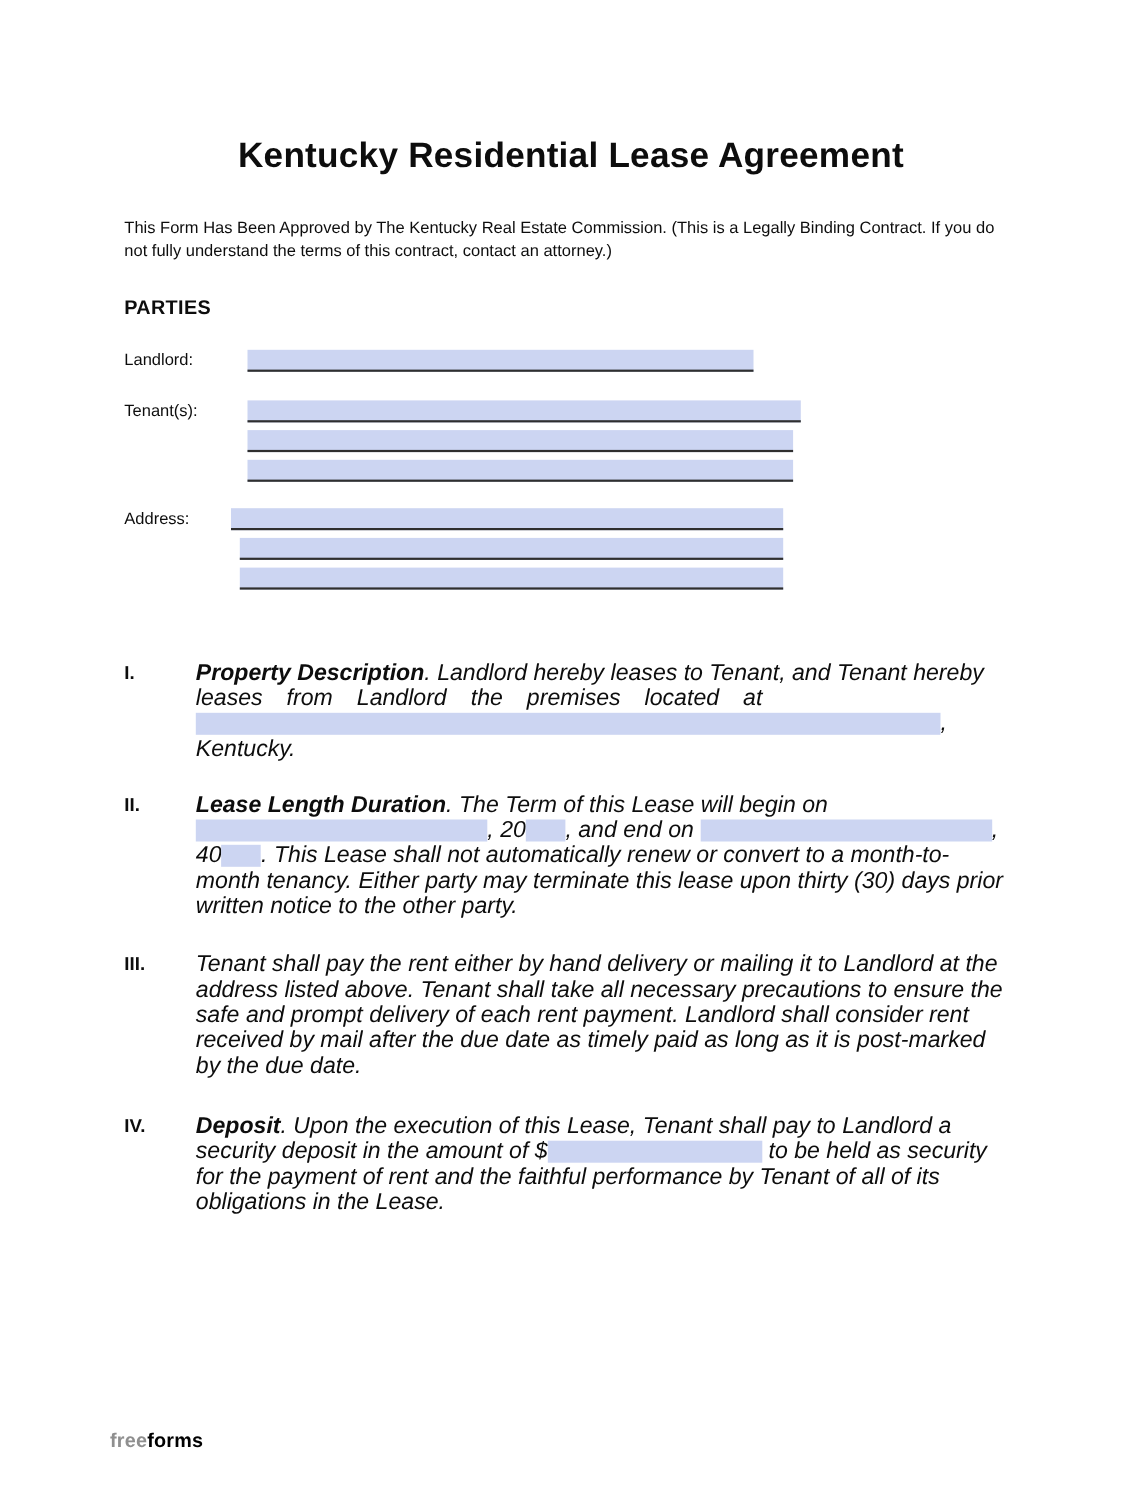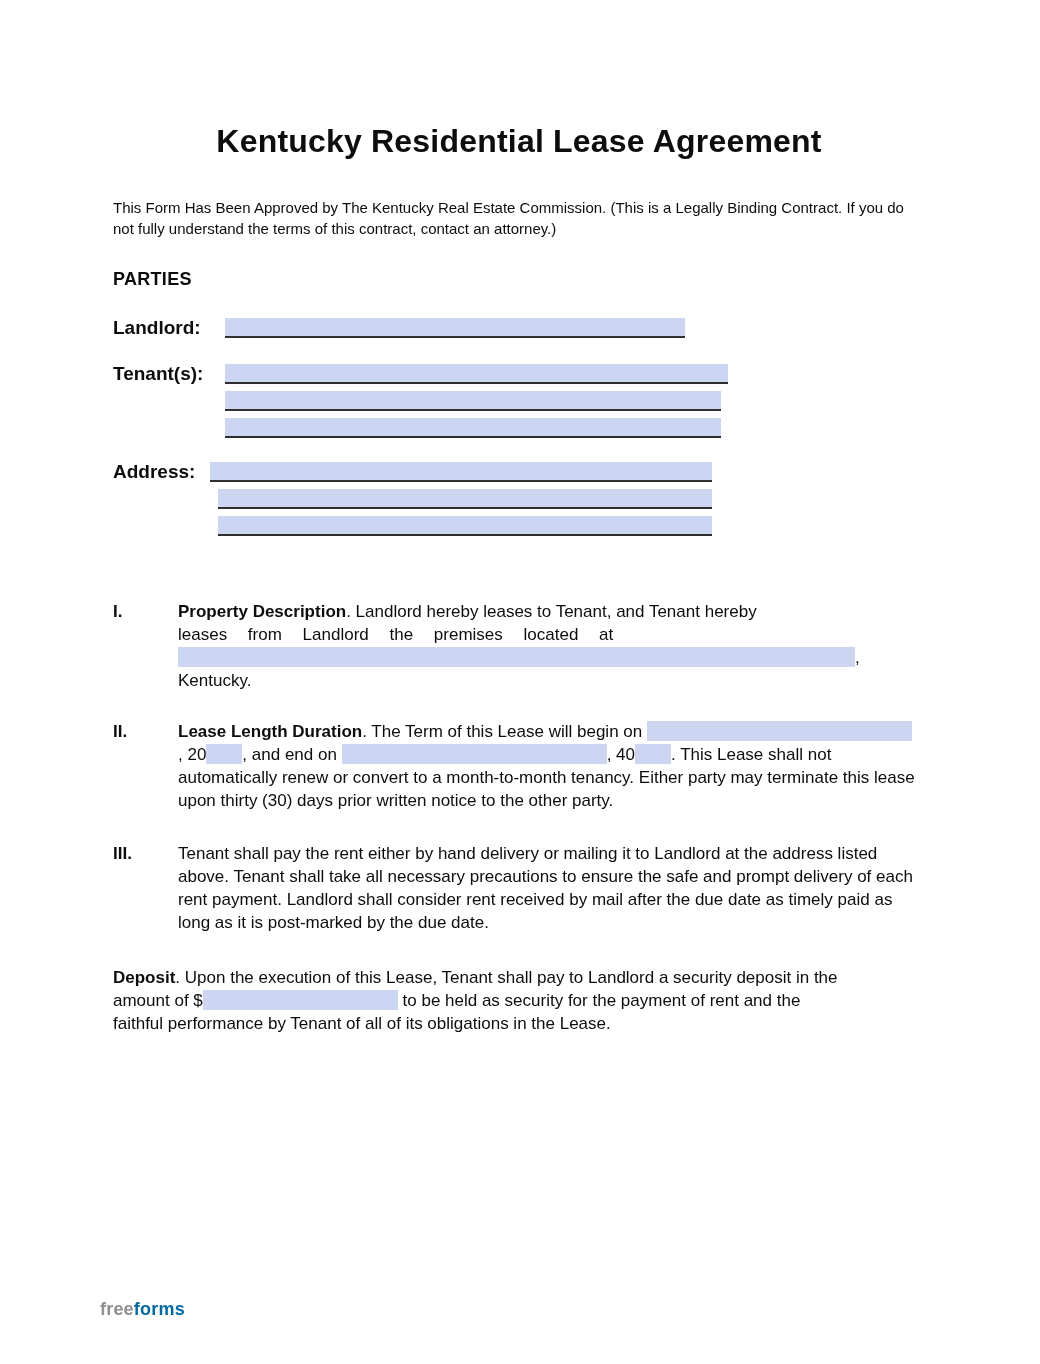--- a/index.html
+++ b/index.html
@@ -34,22 +34,22 @@
     margin-top: 30px;
     font-size: 18px;
     font-weight: 700;
     letter-spacing: 0.3px;
   }
   .party-row { display: flex; align-items: flex-start; }
   .party-row.landlord { margin-top: 28px; }
   .party-row.address  { margin-top: 24px; }
   .party-row.tenants  { margin-top: 26px; }
   .plabel {
-    font-size: 19px;
-    font-weight: 700;
+    font-size: 15px;
+    font-weight: 400;
     line-height: 20px;
     display: inline-block;
     flex: 0 0 auto;
   }
   .lbl112 { width: 112px; }
   .lbl97  { width: 97px; }
   .field-stack { display: flex; flex-direction: column; gap: 7px; }
   .ffield {
     display: inline-block;
     background: #ccd5f2;
@@ -77,37 +77,38 @@
   .sec4 { margin-top: 32px; }
   .numeral {
     width: 65px;
     flex: 0 0 65px;
     font-size: 17px;
     font-weight: 700;
     line-height: 23px;
   }
   .sbody {
     width: 737px;
-    font-size: 17px;
+    font-size: 21px;
     line-height: 23px;
+    font-style: italic;
   }
   .sbody strong { font-weight: 700; }
   .para + .para { margin-top: 23px; }
   .wide-line { display: block; word-spacing: 16px; }
   .line { display: block; }
 
   .brand {
     position: absolute;
     left: 100px;
     top: 1288px;
     font-size: 18px;
     letter-spacing: 0.2px;
   }
   .brand .free  { color: #8f8f8f; font-weight: 700; }
-  .brand .forms { color: #0369a1; font-weight: 700; }
+  .brand .forms { color: #000000; font-weight: 700; }
 </style>
 </head>
 <body>
 
 <div class="page">
 
   <h1 class="title">Kentucky Residential Lease Agreement</h1>
 
   <p class="intro">This Form Has Been Approved by The Kentucky Real Estate Commission. (This is a Legally Binding Contract. If you do not fully understand the terms of this contract, contact an attorney.)</p>
 
@@ -157,20 +158,21 @@
   </div>
 
   <div class="section sec3">
     <div class="numeral">III.</div>
     <div class="sbody">
       <p class="para">Tenant shall pay the rent either by hand delivery or mailing it to Landlord at the address listed above. Tenant shall take all necessary precautions to ensure the safe and prompt delivery of each rent payment. Landlord shall consider rent received by mail after the due date as timely paid as long as it is post-marked by the due date.</p>
     </div>
   </div>
 
   <div class="section sec4">
+    <div class="numeral">IV.</div>
     <div class="sbody">
       <p class="para"><strong>Deposit</strong><span>. Upon the execution of this Lease, Tenant shall pay to Landlord a security deposit in the amount of </span><span class="nw"><span>$</span><span class="ffield inline w195"></span></span><span> to be held as security for the payment of rent and the faithful performance by Tenant of all of its obligations in the Lease.</span></p>
     </div>
   </div>
 
   <div class="brand"><span class="free">free</span><span class="forms">forms</span></div>
 
 </div>
 
 </body></html>

